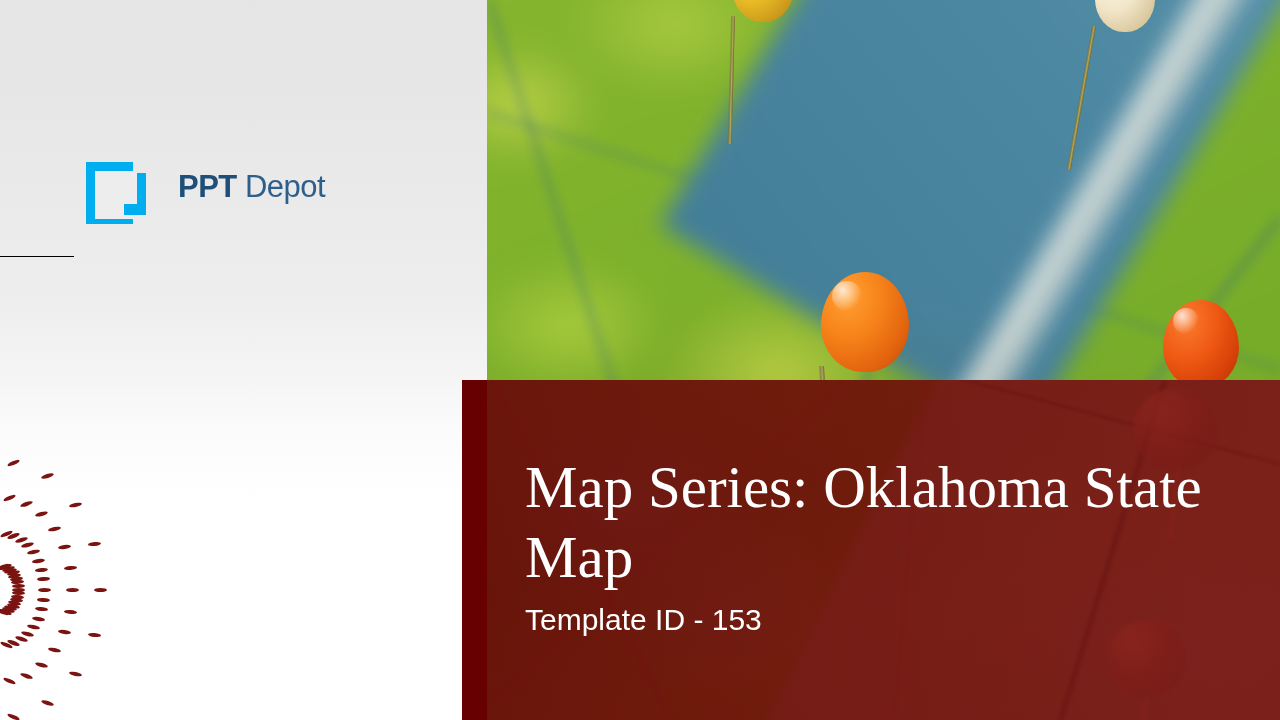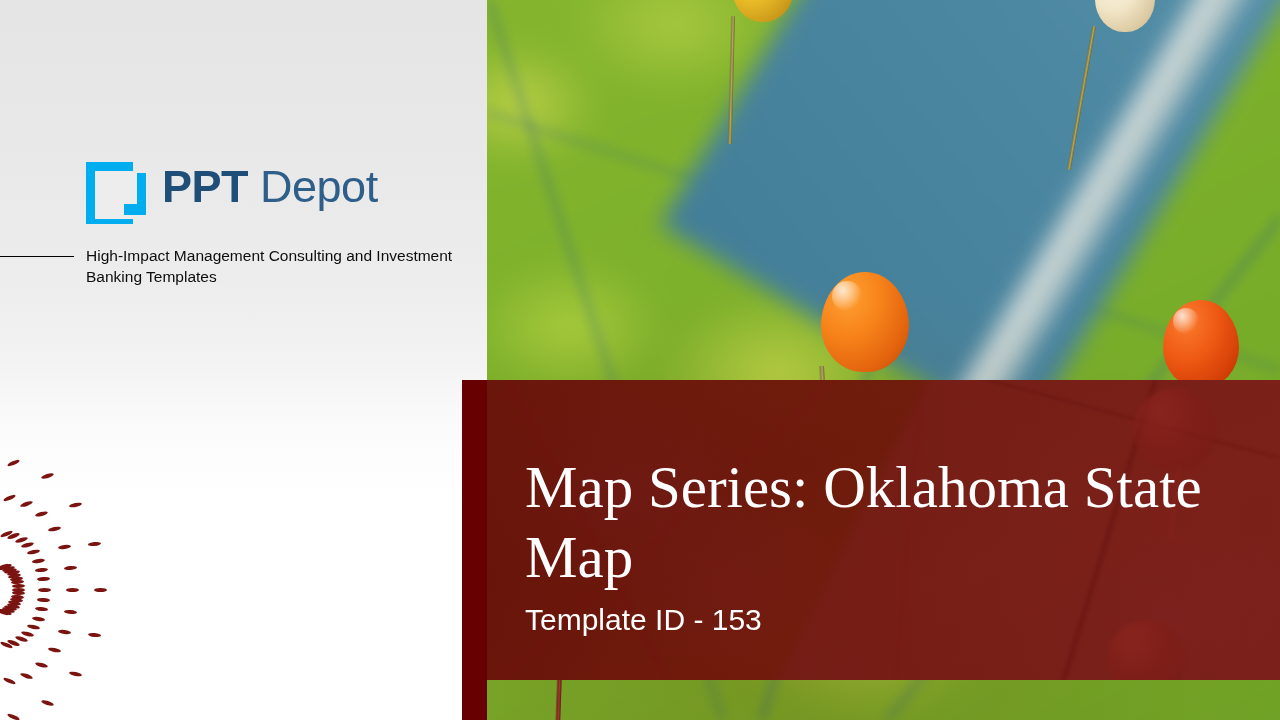--- a/index.html
+++ b/index.html
@@ -64,22 +64,22 @@
     width:29px; height:9px;
     background:#ededed;
   }
   #logo-mark .lm-d {
     position:absolute; left:0px; top:57px;
     width:47px; height:5px;
     background:#00AEEF;
   }
 
   #logo-word {
-    margin-left:16px;
-    font-size:45px;
+    margin-left:32px;
+    font-size:31px;
     line-height:46px;
     letter-spacing:-0.5px;
     white-space:nowrap;
     padding-top:2px;
   }
   #logo-word .lw-bold {
     font-weight:bold;
     color:#1F4E79;
   }
   #logo-word .lw-light {
@@ -273,21 +273,21 @@
     position:absolute;
     left:462px; top:380px;
     width:25px; height:340px;
     background:#670000;
   }
 
   
   #title-overlay {
     position:absolute;
     left:487px; top:380px;
-    width:793px; height:300px;
+    width:793px; height:340px;
     overflow:hidden;
   }
   
   #title-overlay .ov-map {
     position:absolute; inset:0;
     background:
       linear-gradient(117deg,
         rgba(120,38,16,0) 0%,
         rgba(120,38,16,0) 46%,
         rgba(150,58,58,.55) 47.5%,
@@ -369,21 +369,20 @@
       <span class="lm-c"></span>
       <span class="lm-d"></span>
     </div>
     <div id="logo-word">
       <span class="lw-bold">PPT</span>
       <span class="lw-light">Depot</span>
     </div>
   </div>
 
   <div id="tagline-rule"></div>
-  <div id="tagline">High-Impact Management Consulting and Investment Banking Templates</div>
 
   <div id="dot-pattern">
       <i style="left: -3.7px; top: 109.6px; background: rgb(123, 20, 16); transform: rotate(-23.1deg);"></i>
       <i style="left: -0.9px; top: 110.4px; background: rgb(123, 20, 16); transform: rotate(-20.6deg);"></i>
       <i style="left: 1.8px; top: 111.7px; background: rgb(123, 20, 16); transform: rotate(-18deg);"></i>
       <i style="left: 4.3px; top: 113.6px; background: rgb(123, 20, 16); transform: rotate(-15.4deg);"></i>
       <i style="left: 6.5px; top: 115.9px; background: rgb(123, 20, 16); transform: rotate(-12.8deg);"></i>
       <i style="left: 8.4px; top: 118.7px; background: rgb(123, 20, 16); transform: rotate(-10.3deg);"></i>
       <i style="left: 10px; top: 121.8px; background: rgb(123, 20, 16); transform: rotate(-7.7deg);"></i>
       <i style="left: 11.1px; top: 125.2px; background: rgb(123, 20, 16); transform: rotate(-5.1deg);"></i>

